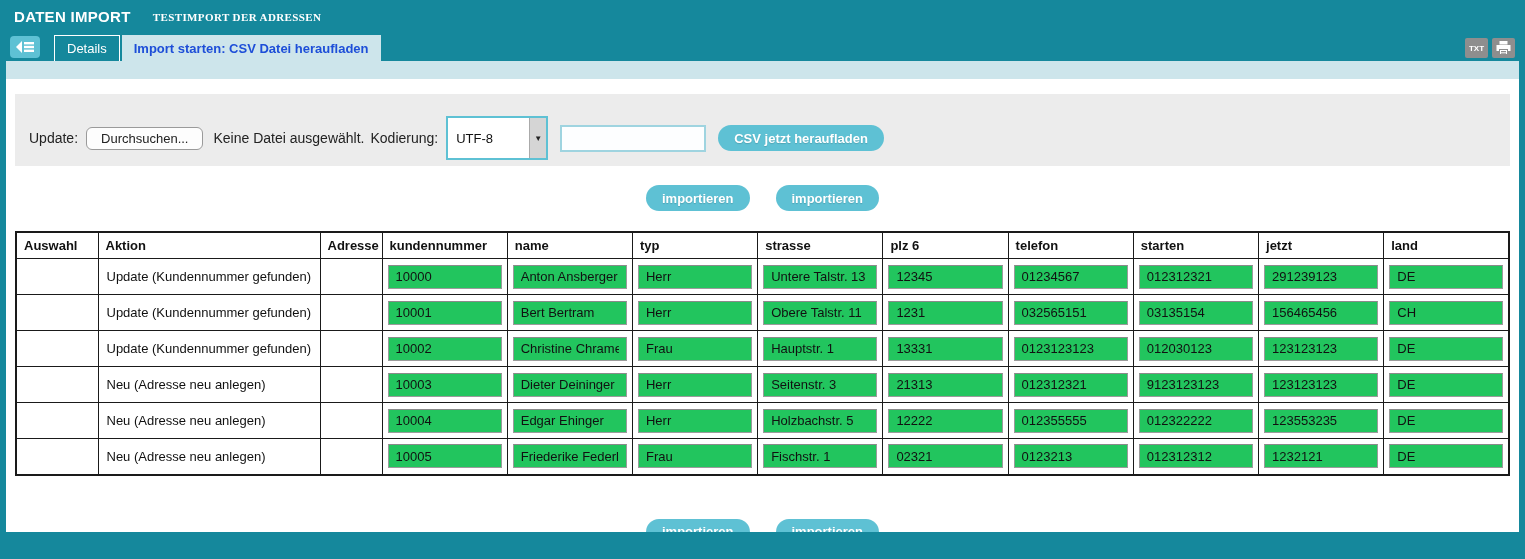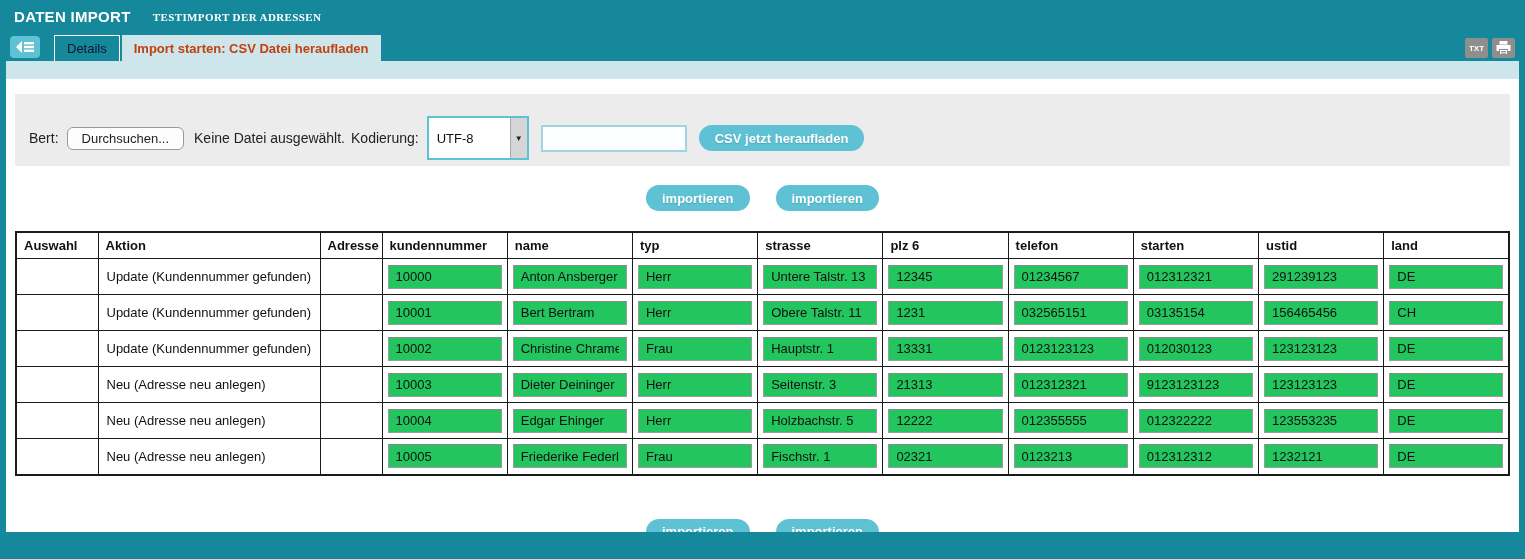--- a/index.html
+++ b/index.html
@@ -25,24 +25,24 @@
   .collapse-btn {
     width:30px; height:22px; background:#5ec1d4; border:none; border-radius:4px;
     margin:0 14px 3px 0; display:flex; align-items:center; justify-content:center;
     cursor:pointer;
   }
   .tab {
     height:26px; display:flex; align-items:center; padding:0 12px;
     font-size:13px; cursor:pointer; margin-right:2px;
   }
   .tab.inactive {
-    color:#0f172a; background:transparent; border:1px solid #fff; border-bottom:none;
+    color:#ffffff; background:transparent; border:1px solid #fff; border-bottom:none;
   }
   .tab.active {
-    color:#c2410c; background:#cde5eb; font-weight:bold; border:none;
+    color:#1d4ed8; background:#cde5eb; font-weight:bold; border:none;
   }
   .tab-tools { position:absolute; right:10px; bottom:3px; display:flex; gap:4px; }
   .tool-btn {
     width:23px; height:20px; background:#8e8e8e; border:none; border-radius:2px;
     color:#fff; font-size:8px; font-weight:bold; display:flex; align-items:center;
     justify-content:center; cursor:pointer;
   }
 
   
   .content { margin:0 6px; background:#fff; height:471px; overflow:hidden; }
@@ -142,21 +142,21 @@
       </svg>
     </button>
   </div>
 </div>
 
 <div class="content">
   <div class="strip"></div>
 
   <div class="csv-panel">
     <div class="csv-row">
-      <label>Bert:</label>
+      <label>Update:</label>
       <button class="browse-btn">Durchsuchen...</button>
       <span class="no-file">Keine Datei ausgewählt.</span>
       <span class="enc-label">Kodierung:</span>
       <span class="select-wrap">
         <select class="enc-select"><option>UTF-8</option></select>
         <span class="select-arrow">▼</span>
       </span>
       <input class="filename-input" type="text" value="" style="">
       <button class="pill-btn">CSV jetzt heraufladen</button>
     </div>
@@ -187,21 +187,21 @@
           <th>Auswahl</th>
           <th>Aktion</th>
           <th>Adresse</th>
           <th>kundennummer</th>
           <th>name</th>
           <th>typ</th>
           <th>strasse</th>
           <th>plz 6</th>
           <th>telefon</th>
           <th>starten</th>
-          <th>ustid</th>
+          <th>jetzt</th>
           <th>land</th>
         </tr>
     </thead>
     <tbody>
         <tr>
           <td class="text-cell"></td>
           <td class="text-cell">Update (Kundennummer gefunden)</td>
           <td class="text-cell"></td>
           <td><input class="cell-input" type="text" value="10000" style=""></td>
           <td><input class="cell-input" type="text" value="Anton Ansberger" style=""></td>

